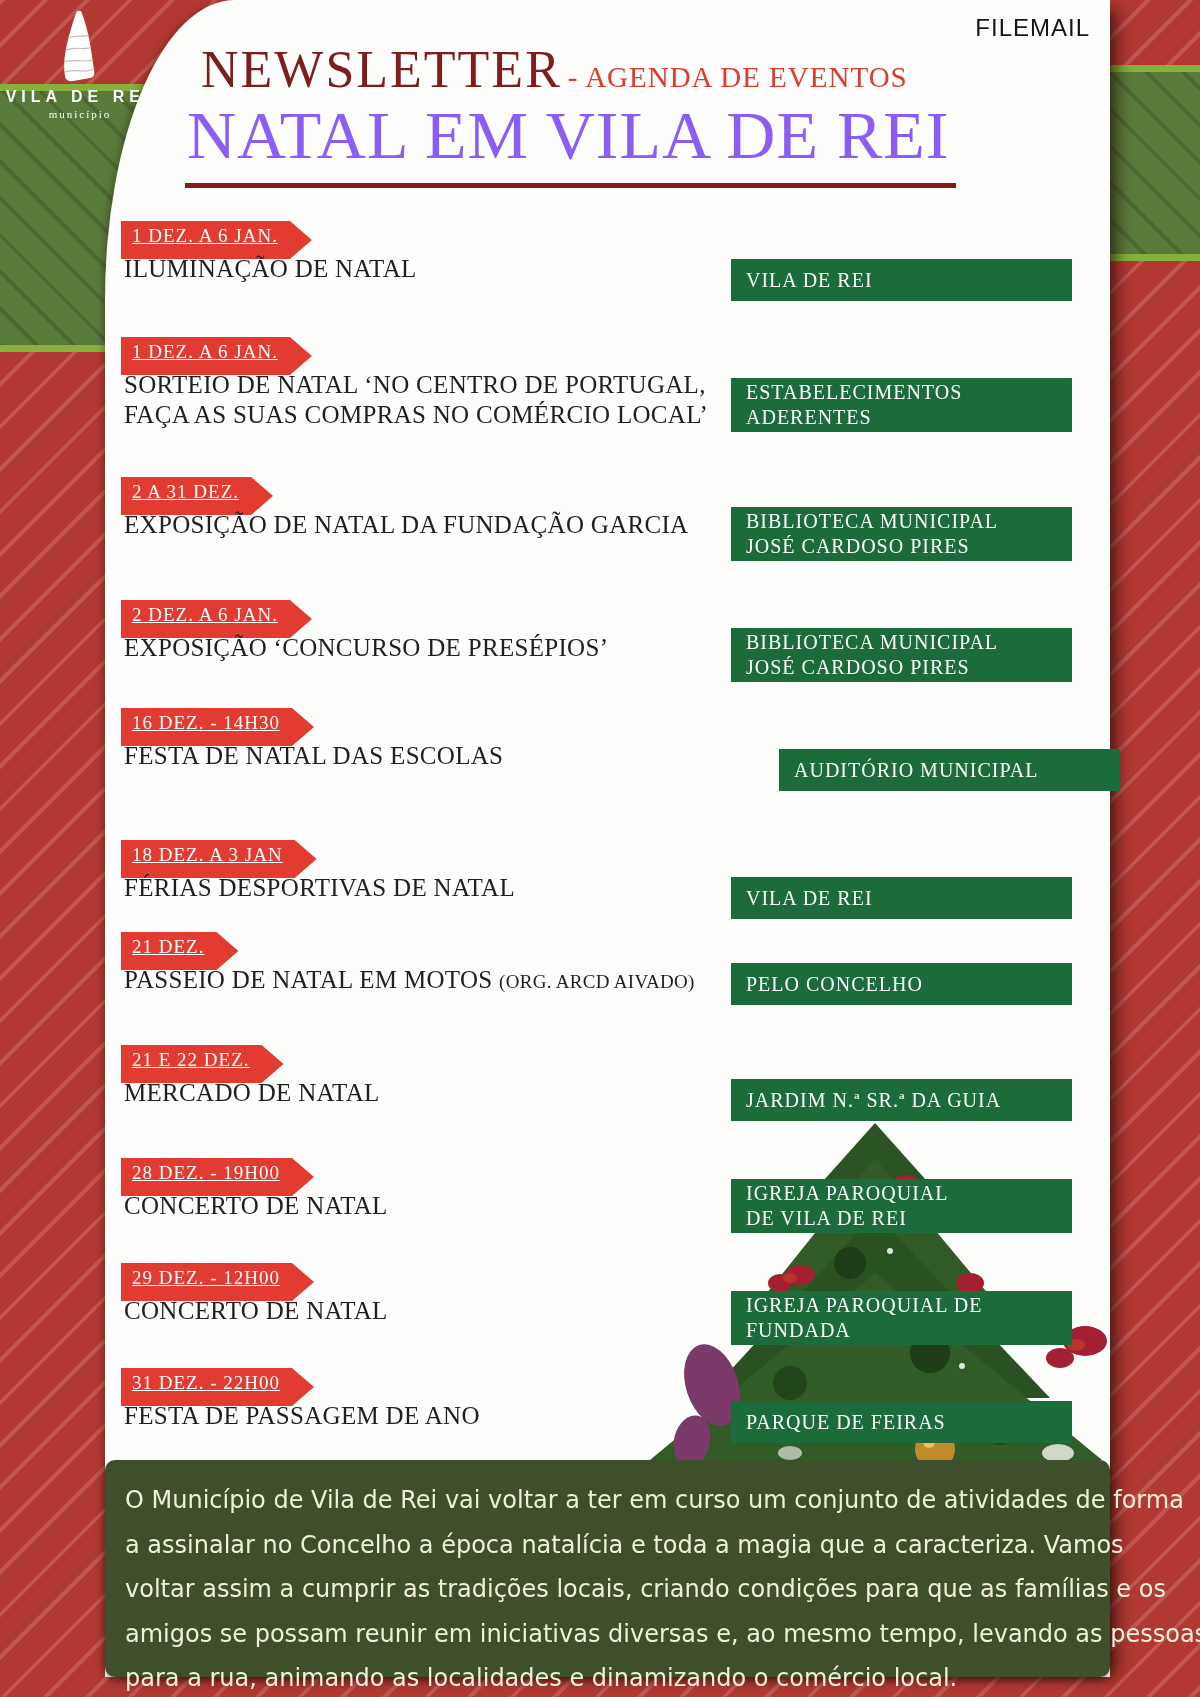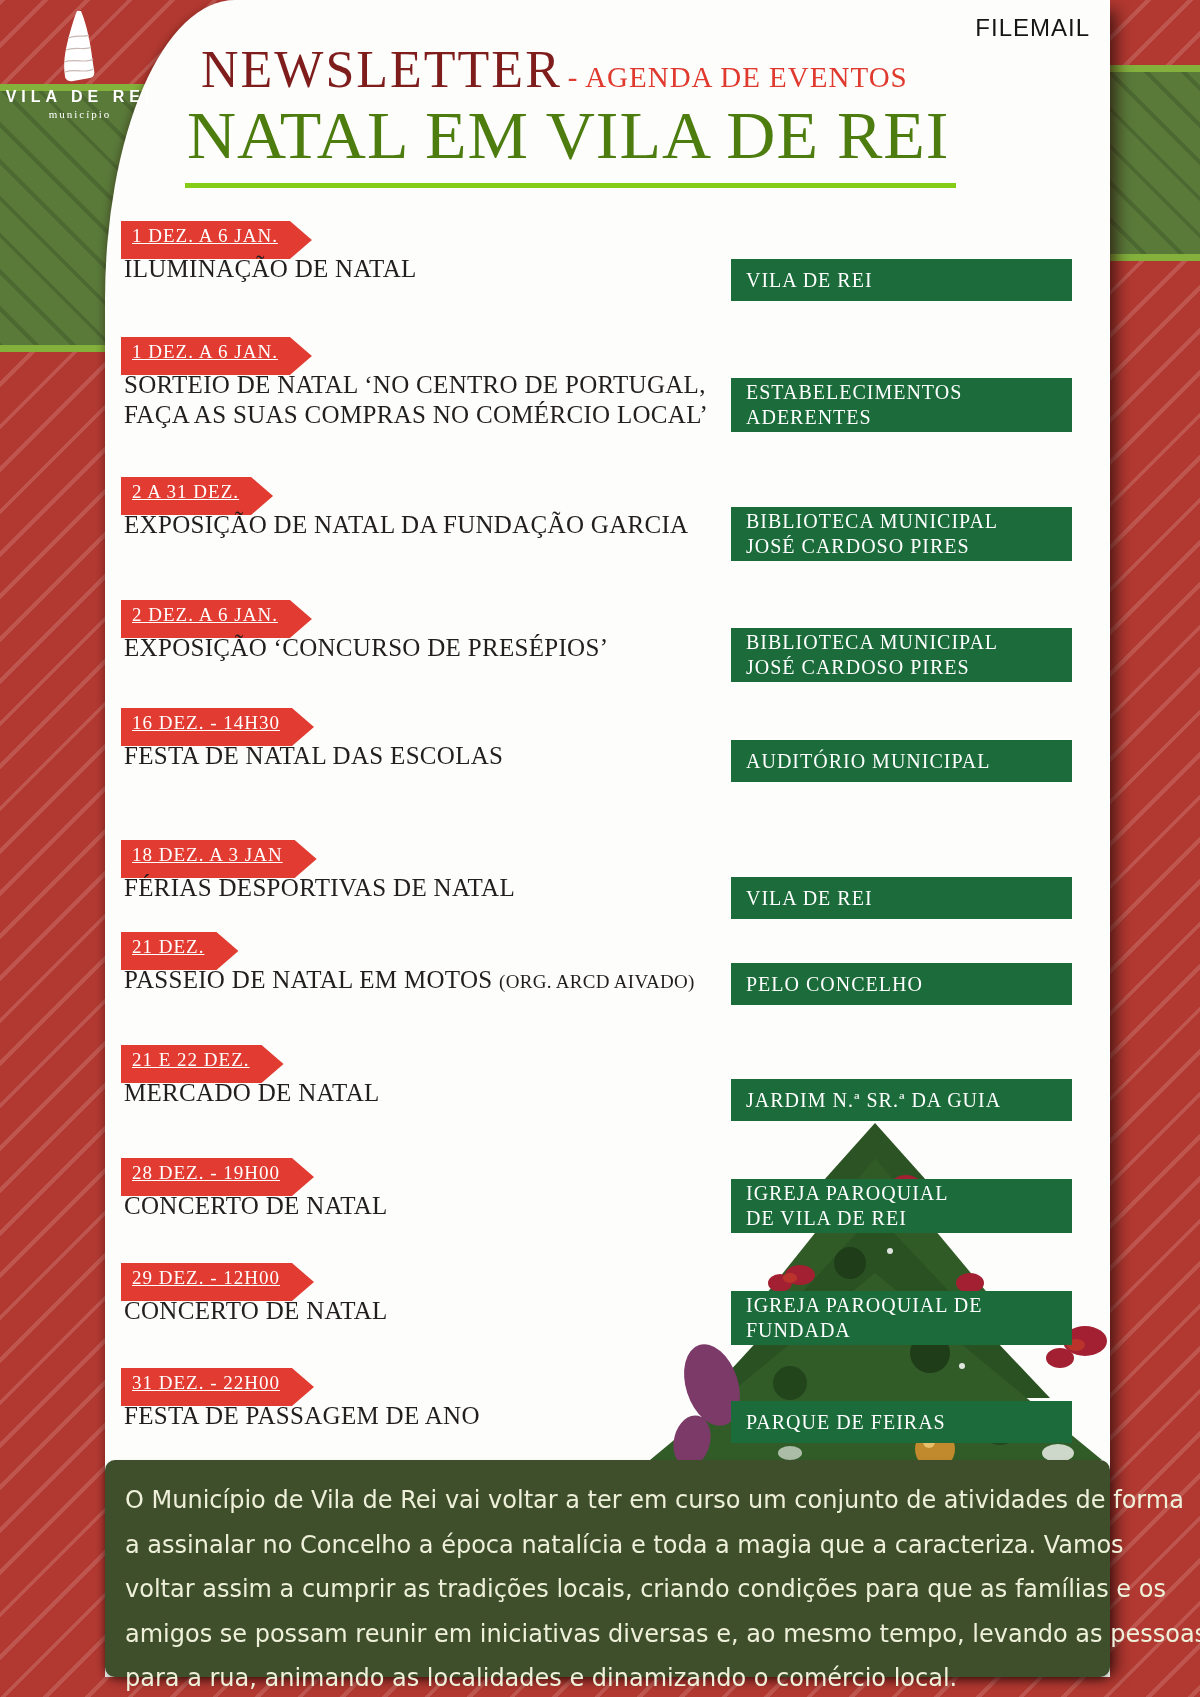--- a/index.html
+++ b/index.html
@@ -32,22 +32,22 @@
   #card{position:absolute;left:105px;top:0;width:1005px;height:1677px;background:#fdfdfb;
     border-top-left-radius:130px 300px;z-index:2;
     box-shadow:12px 4px 16px -6px rgba(30,5,5,0.7), -6px 0 10px -6px rgba(30,5,5,0.45);}
 
   #filemail{position:absolute;top:14px;right:20px;font-family:"Liberation Sans",sans-serif;
     font-size:24px;color:#151515;letter-spacing:1px;}
 
   #masthead{position:absolute;left:96px;top:40px;white-space:nowrap;}
   #newsletter{font-size:52px;color:#7f1d1d;letter-spacing:2px;}
   #agenda-subtitle{font-size:29px;color:#e0392e;letter-spacing:1px;margin-left:6px;}
-  #page-title{position:absolute;left:80px;top:96px;font-size:68px;color:#4d7c0f;
-    letter-spacing:1px;border-bottom:5px solid #84cc16;padding:0 6px 8px 2px;white-space:nowrap;text-align:center;}
+  #page-title{position:absolute;left:80px;top:96px;font-size:68px;color:#8b5cf6;
+    letter-spacing:1px;border-bottom:5px solid #7f1d1d;padding:0 6px 8px 2px;white-space:nowrap;text-align:center;}
 
   
   .event-row{position:absolute;left:0;width:1005px;height:90px;z-index:2;}
   .date-badge{position:absolute;left:16px;top:0;height:38px;background:#e23b31;
     color:#fff;font-size:19px;letter-spacing:1px;line-height:29px;
     padding:0 34px 0 11px;white-space:nowrap;
     clip-path:polygon(0 0, calc(100% - 22px) 0, 100% 50%, calc(100% - 22px) 100%, 0 100%);}
   .date-badge span{text-decoration:underline;}
   .event-name{position:absolute;left:19px;top:34px;font-size:25px;color:#221d1e;
     letter-spacing:0.3px;white-space:nowrap;line-height:28px;}
@@ -186,21 +186,21 @@
           <div>JOSÉ CARDOSO PIRES</div>
         </div>
   </div>
       <div class="event-row" style="top: 708px;">
     <div class="date-badge"><span class="date-text">16 DEZ. - 14H30</span></div>
     <div class="event-name">
       <span class="name-main">FESTA DE NATAL DAS ESCOLAS</span>
       <span class="name-suffix"></span>
       <div class="name-line2"></div>
     </div>
-    <div class="loc-badge" style="top: 32px;">
+    <div class="loc-badge" style="top: 41px; margin-left: 48px;">
           <div>AUDITÓRIO MUNICIPAL</div>
         </div>
   </div>
       <div class="event-row" style="top: 840px;">
     <div class="date-badge"><span class="date-text">18 DEZ. A 3 JAN</span></div>
     <div class="event-name">
       <span class="name-main">FÉRIAS DESPORTIVAS DE NATAL</span>
       <span class="name-suffix"></span>
       <div class="name-line2"></div>
     </div>

